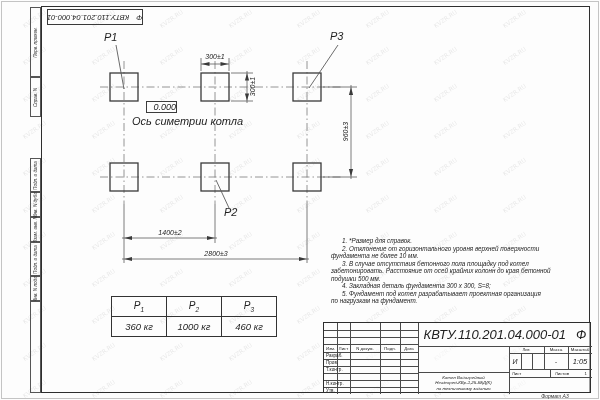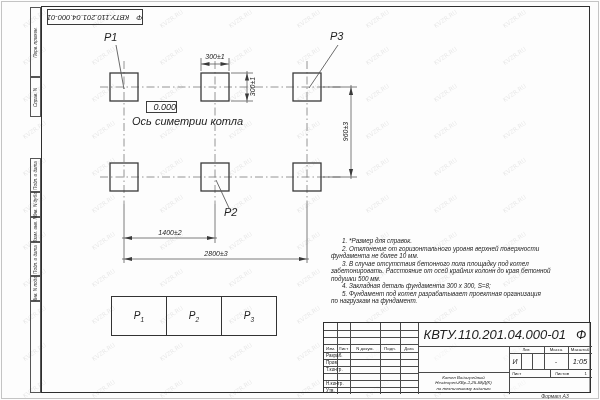--- a/index.html
+++ b/index.html
@@ -288,20 +288,25 @@
     <div class="nline">по нагрузкам на фундамент.</div>
   </div>
 
   <table class="ptable">
     <tbody>
         <tr>
       <th><span>Р</span><sub>1</sub></th>
       <th><span>Р</span><sub>2</sub></th>
       <th><span>Р</span><sub>3</sub></th>
     </tr>
+    <tr>
+      <td>360 кг</td>
+      <td>1000 кг</td>
+      <td>460 кг</td>
+    </tr>
   </tbody>
     </table>
 
   <div class="tb">
 
     <div class="vl" style="left:13px;top:0;height:71px"></div>
     <div class="vl" style="left:26px;top:0;height:71px"></div>
     <div class="vl" style="left:56px;top:0;height:71px"></div>
     <div class="vl" style="left:76px;top:0;height:71px"></div>
     <div class="vl" style="left:94px;top:0;height:71px"></div>

